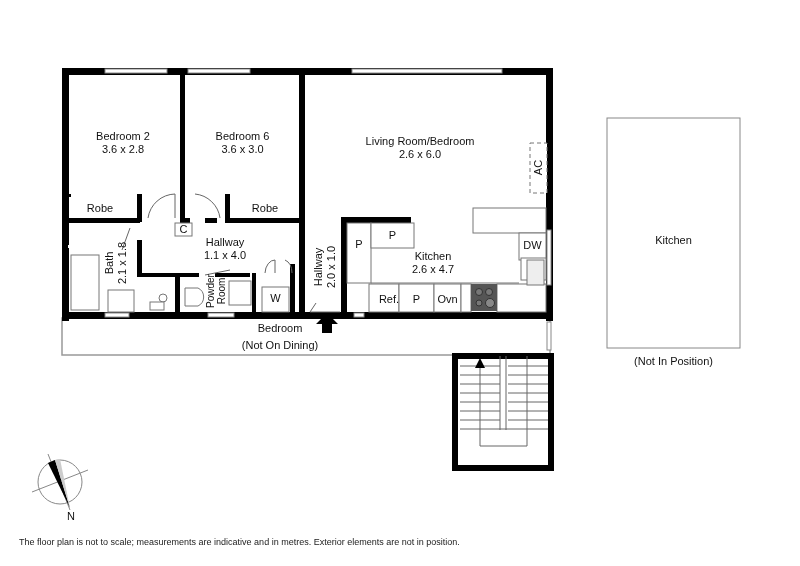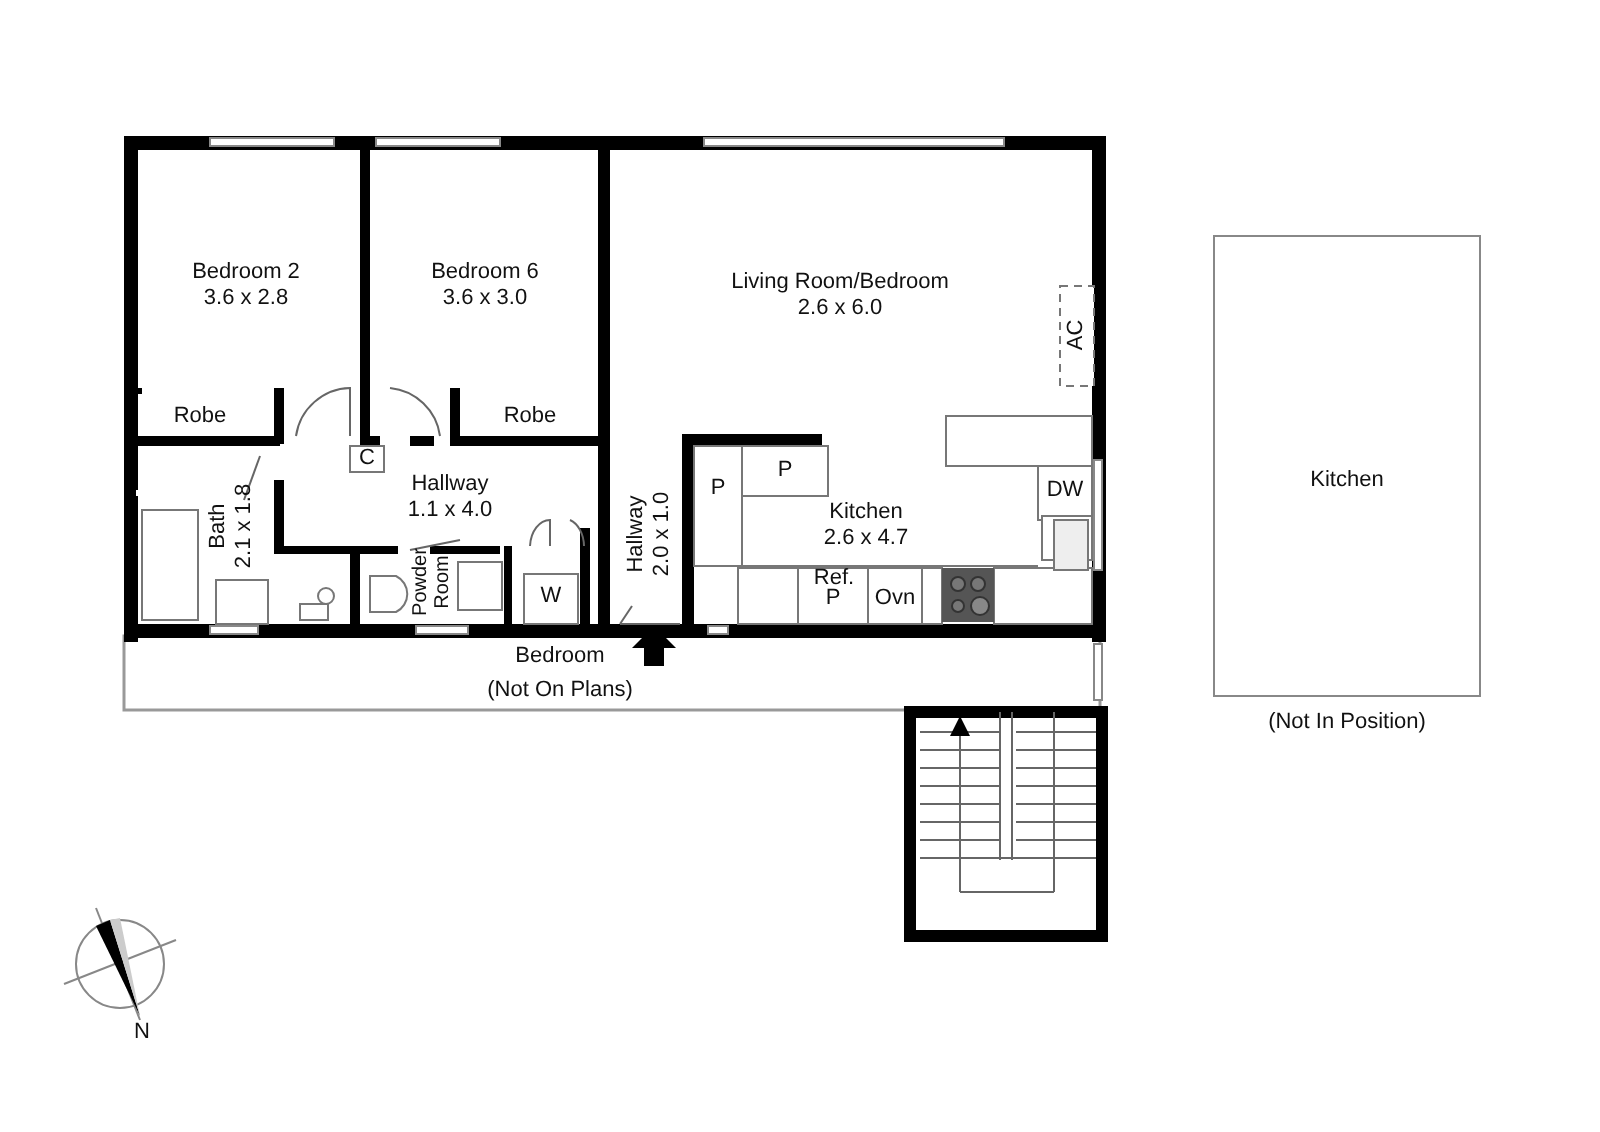--- a/index.html
+++ b/index.html
@@ -182,41 +182,42 @@
 <div class="lbl vert" style="left:86px; top:250px; width:60px;">
   <span>Bath</span>
   <span>2.1 x 1.8</span>
 </div>
 <div class="lbl" style="left:398px; top:250px; width:70px;">
   <span>Kitchen</span>
   <span>2.6 x 4.7</span>
 </div>
 <div class="lbl" style="left:230px; top:322px; width:100px;">
   <span style="margin-bottom:4px;">Bedroom</span>
-  <span>(Not On Plans)</span>
+  <span>(Not On Dining)</span>
 </div>
 <div class="lbl" style="left:607px; top:234px; width:133px;">
   <span>Kitchen</span>
 </div>
 <div class="lbl" style="left:607px; top:355px; width:133px;">
   <span>(Not In Position)</span>
 </div>
 
 <div class="lbl" style="left:80px; top:202px; width:40px;">Robe</div>
 <div class="lbl" style="left:245px; top:202px; width:40px;">Robe</div>
 <div class="lbl" style="left:175px; top:223px; width:17px;">C</div>
 <div class="lbl vert sm" style="left:196px; top:280px; width:40px;">
   <span>Powder</span>
   <span>Room</span>
 </div>
 <div class="lbl" style="left:262px; top:292px; width:27px;">W</div>
 <div class="lbl vert" style="left:526px; top:161px; width:25px;">AC</div>
 <div class="lbl" style="left:347px; top:238px; width:24px;">P</div>
 <div class="lbl" style="left:371px; top:229px; width:43px;">P</div>
 <div class="lbl" style="left:519px; top:239px; width:27px;">DW</div>
-<div class="lbl" style="left:369px; top:283px; width:40px;padding-left:28px;">Ref.</div>
+<div class="lbl" style="left:369px; top:293px; width:40px;">Ref.</div>
 <div class="lbl" style="left:399px; top:293px; width:35px;">P</div>
 <div class="lbl" style="left:434px; top:293px; width:27px;">Ovn</div>
 
 <div class="compass-n">N</div>
 
 <div class="disclaimer">
+  <span>The floor plan is not to scale; measurements are indicative and in metres. Exterior elements are not in position.</span>
 </div>
 
 </body></html>

